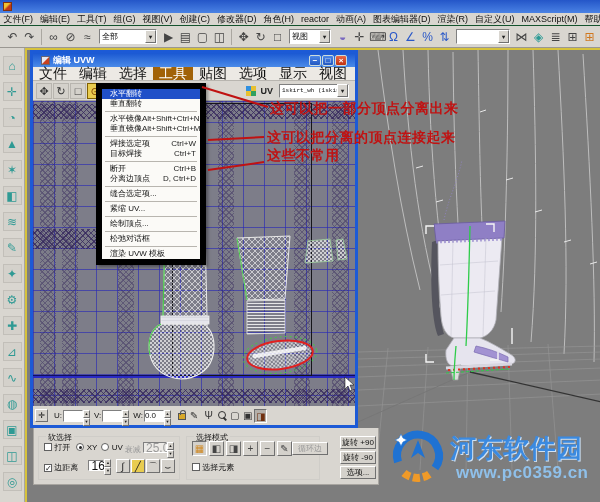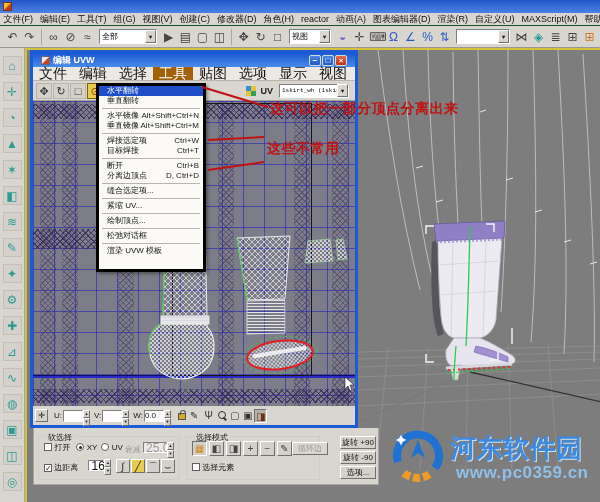--- a/index.html
+++ b/index.html
@@ -90,22 +90,22 @@
   .ilock::before{content:"";position:absolute;top:-4px;left:1px;width:4px;height:4px;
     border:1px solid #555;border-bottom:none;border-radius:3px 3px 0 0;}
   .ibrush{font-size:10px;color:#333;margin-right:4px;}
   .sdd{width:92px;height:14px;font-size:8px;}
   .sico{width:13px;height:14px;text-align:center;line-height:14px;font-size:10px;color:#333;position:relative;}
   .mag::before{content:"";display:block;width:6px;height:6px;border:1.4px solid #333;border-radius:50%;margin:2px auto 0;}
   .mag::after{content:"";position:absolute;width:4px;height:1.5px;background:#333;transform:rotate(45deg);right:1px;bottom:3px;}
   .sico.pressed{background:#b4b0aa;border:1px solid;border-color:#707070 #fff #fff #707070;color:#703010;}
 
   
-  .tmenu{position:absolute;left:96px;top:83px;width:110px;background:#fbfaf7;border:3px solid #000000;
-    box-shadow:2px 2px 3px rgba(0,0,0,.35);z-index:40;padding-bottom:13px;}
+  .tmenu{position:absolute;left:96px;top:83px;width:110px;background:#fbfaf7;border:6px solid #000000;
+    box-shadow:2px 2px 3px rgba(0,0,0,.35);z-index:40;padding-bottom:0;}
   .trow{height:10px;line-height:10px;font-size:8px;color:#111;display:flex;padding:0 4px 0 8px;}
   .trow .lab{flex:1;white-space:nowrap;}
   .trow .sc{color:#222;white-space:nowrap;}
   .trow.hl{background:#2050c8;color:#fff;}
   .trow.hl .sc{color:#fff;}
   .tsep2{height:1px;background:#b8b5af;margin:2px 3px;}
 
   
   .anno{position:absolute;color:#c01212;font-weight:bold;font-size:14px;letter-spacing:.5px;
     z-index:60;white-space:nowrap;}
@@ -463,21 +463,22 @@
     </div>
 
   <svg class="annosvg" width="600" height="502">
     <g stroke="#c01212" stroke-width="2" fill="none">
       <path d="M202,87 L268,107"></path>
       <path d="M208,140 L264,137"></path>
       <path d="M208,170 L264,162"></path>
     </g>
   </svg>
   <div class="anno" style="left:270px;top:100px;">这可以把一部分顶点分离出来</div>
-  <div class="anno" style="left:267px;top:140px;">这些不常用</div>
+  <div class="anno" style="left:267px;top:129px;">这可以把分离的顶点连接起来</div>
+  <div class="anno" style="left:267px;top:147px;">这些不常用</div>
 
   <div class="bpanel">
     <div class="grp" style="left:4px;top:8px;width:142px;height:44px;">
       <span class="glab">软选择</span>
       <div style="position:absolute;left:5px;top:5px;white-space:nowrap;">
         <span class="cb"></span>
         <span>打开</span>
         <span class="rb on" style="margin-left:4px;"></span>
         <span>XY</span>
         <span class="rb" style="margin-left:2px;"></span>

